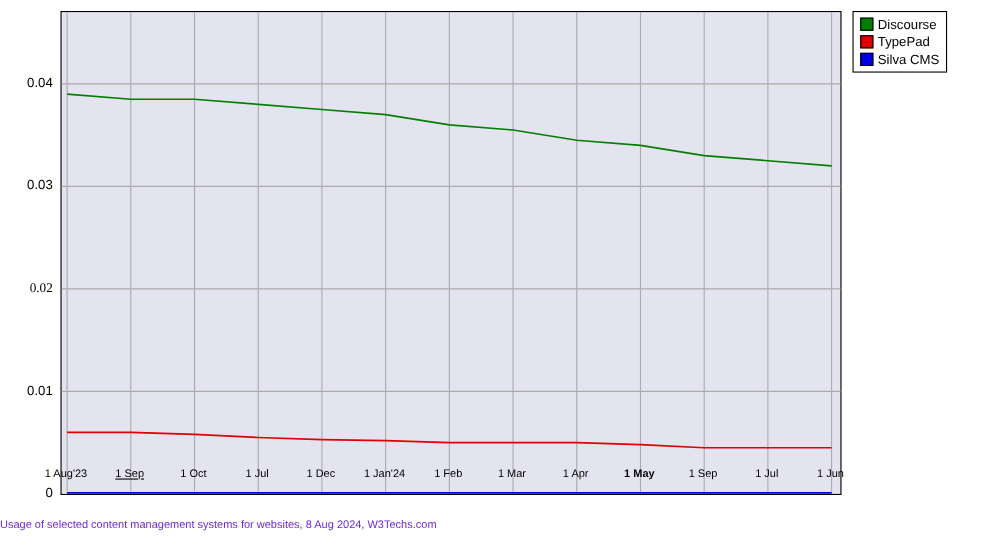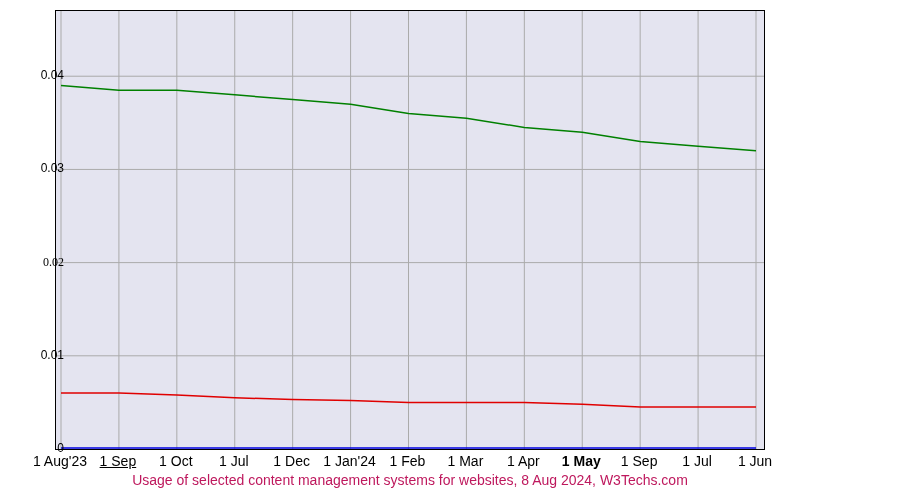--- a/index.html
+++ b/index.html
@@ -26,38 +26,37 @@
     border: 1px solid #000;
     box-sizing: border-box;
   }
   .ytick-label {
     position: absolute;
     right: 850px; 
     font-size: 12px;
     color: #000;
     text-align: right;
     transform: translateY(-50%);
-    margin-left: 16px;
   }
   .xtick-label {
     position: absolute;
-    top: 453px;
-    font-size: 14px;
+    top: 426px;
+    font-size: 10px;
     color: #000;
     transform: translateX(-50%);
     white-space: nowrap;
   }
   .caption {
     position: absolute;
     top: 472px;
     left: 0;
     width: 820px;
-    text-align: center;
-    font-size: 14px;
-    color: #be185d;
+    text-align: left;
+    font-size: 10px;
+    color: #6d28d9;
   }
   .legend {
     position: absolute;
     left: 775px;
     top: 10px;
     border: 1px solid #000;
     background: #fff;
     padding: 3px 6px 3px 6px;
     font-size: 12px;
     box-sizing: border-box;
@@ -133,14 +132,29 @@
       <div class="xtick-label" style="left: 465.417px; text-align: center;">1 Mar</div>
       <div class="xtick-label" style="left: 523.333px;">1 Apr</div>
       <div class="xtick-label" style="left: 581.25px; font-weight: bold;">1 May</div>
       <div class="xtick-label" style="left: 639.167px;">1 Sep</div>
       <div class="xtick-label" style="left: 697.083px;">1 Jul</div>
       <div class="xtick-label" style="left: 755px;">1 Jun</div>
     </div>
 
   <div class="caption">Usage of selected content management systems for websites, 8 Aug 2024, W3Techs.com</div>
 
+  <div class="legend">
+
+  <div class="legend-row">
+        <span class="legend-swatch" style="background: rgb(0, 128, 0);"></span>
+        <span>Discourse</span>
+      </div>
+      <div class="legend-row">
+        <span class="legend-swatch" style="background: rgb(224, 0, 0);"></span>
+        <span>TypePad</span>
+      </div>
+      <div class="legend-row">
+        <span class="legend-swatch" style="background: rgb(0, 0, 224);"></span>
+        <span>Silva CMS</span>
+      </div>
+    </div>
 
 </div>
 
 </body></html>

